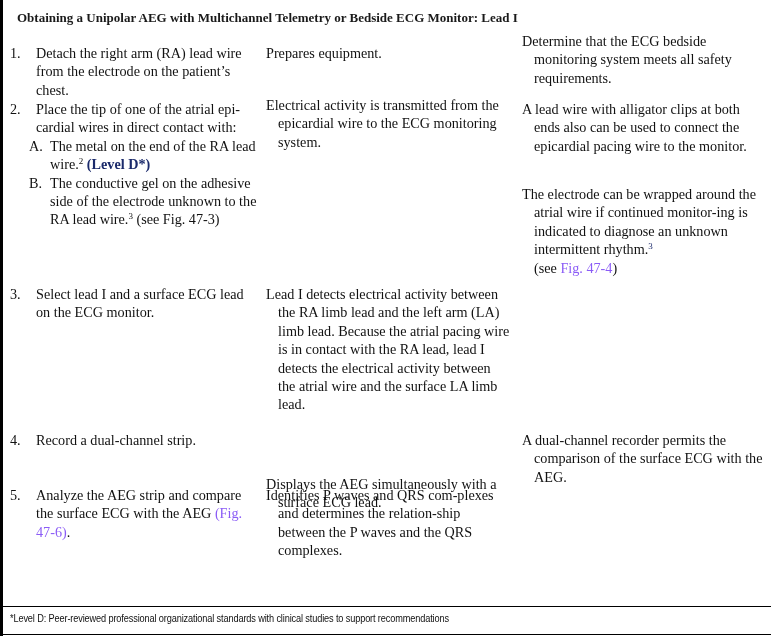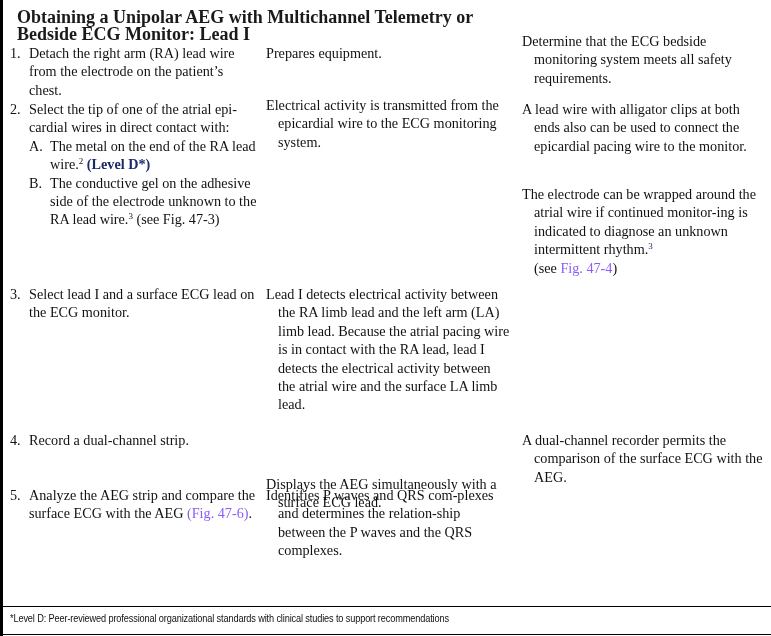--- a/index.html
+++ b/index.html
@@ -21,42 +21,42 @@
       position: absolute;
       left: 0; top: 0;
       width: 3px; height: 636px;
       background: #000000;
     }
     .title {
       position: absolute;
       left: 17px; top: 9px;
       width: 520px;
       font-weight: bold;
-      font-size: 18px;
+      font-size: 13px;
       line-height: 17px;
       color: #1a1a1a;
     }
     .cell {
       position: absolute;
     }
     .col1 { left: 8px; width: 250px; }
     .col2 { left: 266px; width: 245px; }
     .col3 { left: 522px; width: 245px; }
 
     .num-item {
       display: flex;
     }
     .num-item .num {
       width: 21px;
       flex: 0 0 21px;
       text-align: left;
       padding-left: 2px;
       box-sizing: border-box;
     }
-    .num-item .txt { flex: 1; }
+    .num-item .txt { flex: 1; margin-left: 7px; }
 
     .sub-item {
       display: flex;
       margin-left: 21px;
     }
     .sub-item .num {
       width: 21px;
       flex: 0 0 21px;
     }
     .sub-item .txt { flex: 1; }
@@ -120,21 +120,21 @@
 <div class="cell col2" style="top:44px;">
   <div class="hang">Prepares equipment.</div>
 </div>
 <div class="cell col3" style="top:32px;">
   <div class="hang">Determine that the ECG bedside monitoring system meets all safety requirements.</div>
 </div>
 
 <div class="cell col1" style="top:100px;">
   <div class="num-item">
     <span class="num">2.</span>
-    <span class="txt">Select the tip of one of the atrial epi-cardial wires in direct contact with:</span>
+    <span class="txt">Place the tip of one of the atrial epi-cardial wires in direct contact with:</span>
   </div>
   <div class="sub-item">
     <span class="num">A.</span>
     <span class="txt">
       <span>The metal on the end of the RA lead wire.</span><sup>2</sup>
       <span class="level">(Level D*)</span>
     </span>
   </div>
   <div class="sub-item">
     <span class="num">B.</span>

